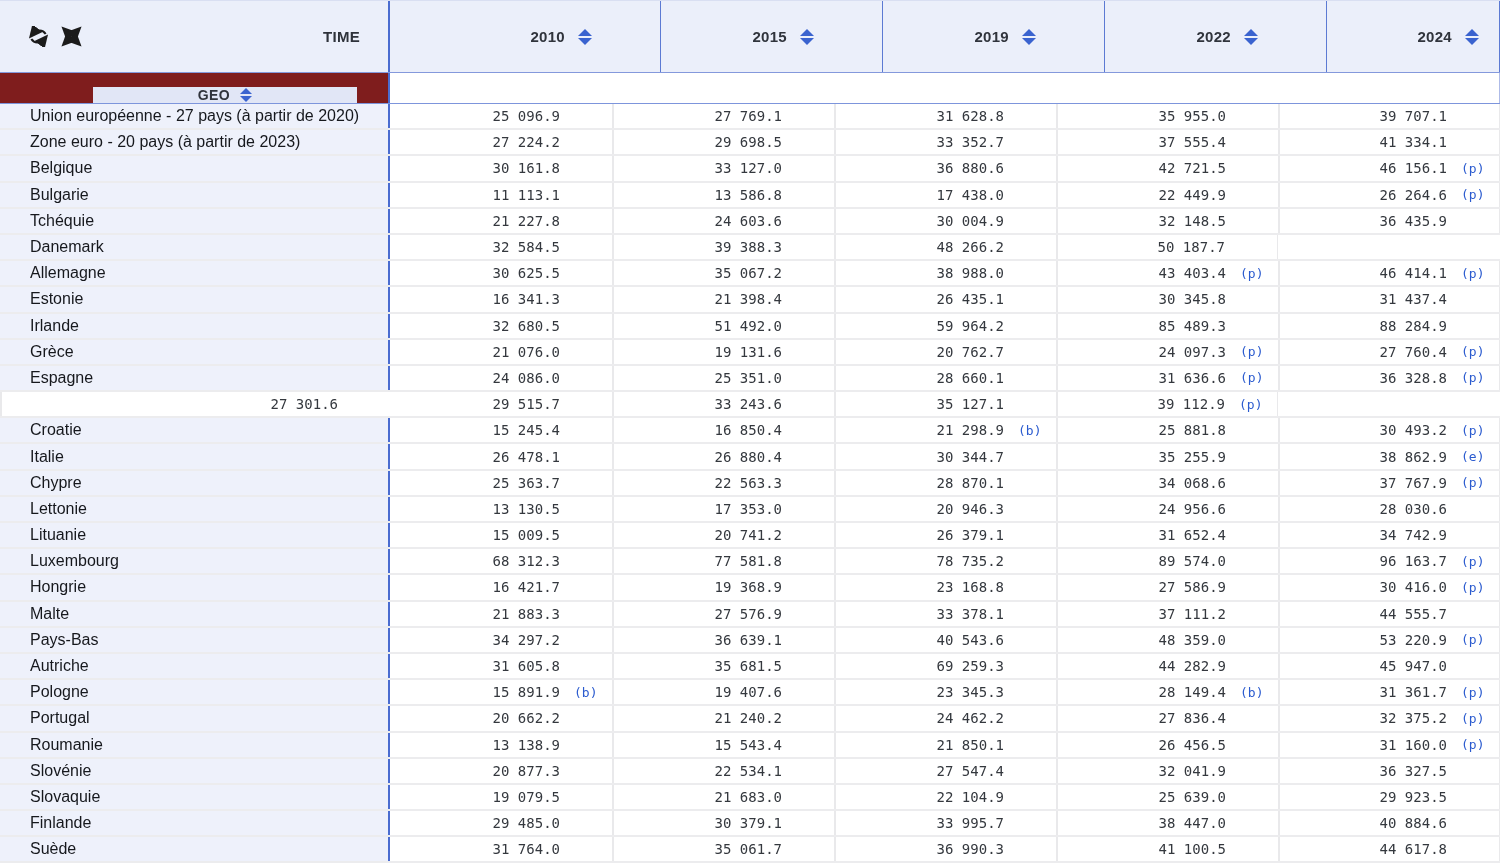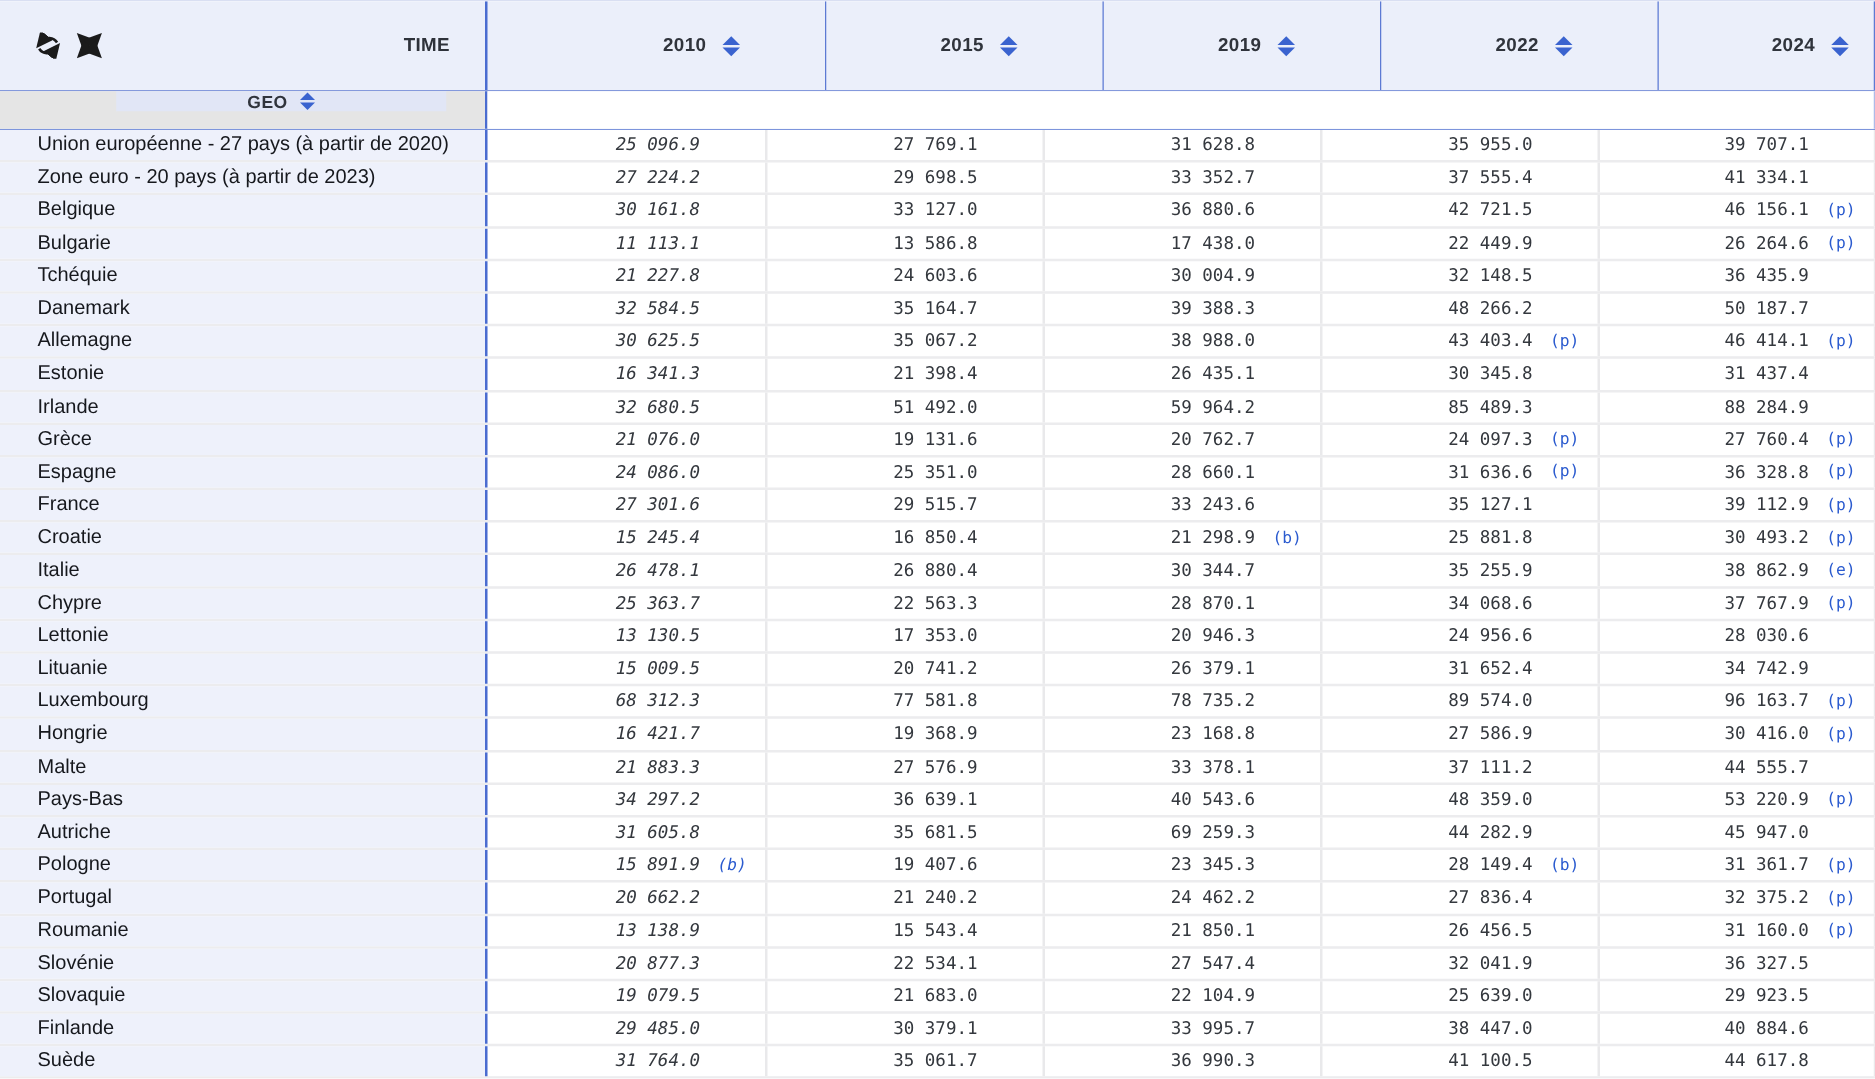--- a/index.html
+++ b/index.html
@@ -32,21 +32,21 @@
   .sort{display:inline-flex;flex-direction:column;gap:2px;cursor:pointer;}
   .sort .tri-up{width:0;height:0;border-left:7px solid transparent;border-right:7px solid transparent;border-bottom:7px solid #3a63cf;}
   .sort .tri-dn{width:0;height:0;border-left:7px solid transparent;border-right:7px solid transparent;border-top:7px solid #3a63cf;}
   .sort.small .tri-up{border-left-width:6px;border-right-width:6px;border-bottom-width:6px;}
   .sort.small .tri-dn{border-left-width:6px;border-right-width:6px;border-top-width:6px;}
   
   .sub{
     display:grid;grid-template-columns:390px 1110px;height:30px;
     border-bottom:1px solid #7d95dc;
   }
-  .sub-left{background:#e5e5e5;border-right:2px solid #4a6cd0;box-sizing:border-box;display:flex;align-items:flex-start;}
+  .sub-left{background:#7f1d1d;border-right:2px solid #4a6cd0;box-sizing:border-box;display:flex;align-items:flex-end;}
   .geo-chip{
     margin-left:93px;width:264px;background:#e1e6f6;
     display:flex;align-items:center;justify-content:center;gap:10px;cursor:pointer;
   }
   .geo-text{font-size:14px;font-weight:700;color:#30343c;letter-spacing:.4px;}
   .sub-right{background:#fff;border-right:1px solid #aebbe8;}
   
   .tbody{}
   .row{
     display:grid;grid-template-columns:390px repeat(5,222px);
@@ -55,21 +55,21 @@
   .geo-cell{
     background:#eef1fb;border-right:2px solid #4a6cd0;box-sizing:border-box;
     display:flex;align-items:center;padding-left:30px;
     font-size:16px;color:#16181d;white-space:nowrap;overflow:hidden;
   }
   .val-cell{
     display:flex;align-items:center;justify-content:flex-end;
     border-left:2px solid #e9e9eb;box-sizing:border-box;
     font-family:"DejaVu Sans Mono",monospace;font-size:14px;color:#34383e;white-space:pre;
   }
-  .row .val-cell:nth-child(2){border-left:none;font-style:italic;}
+  .row .val-cell:nth-child(2){border-left:none;}
   .row .val-cell:last-child{border-right:1px solid #e9e9eb;}
   .num{text-align:right;}
   .flag{
     width:52px;box-sizing:border-box;padding-left:14px;
     font-family:"DejaVu Sans Mono",monospace;font-size:13px;color:#2b5bcf;
   }
 </style>
 </head>
 <body>
 
@@ -253,23 +253,20 @@
     </div>
   </div>
       <div class="row">
     <div class="geo-cell">
       <span>Danemark</span>
     </div>
     <div class="val-cell">
       <span class="num">32 584.5</span><span class="flag"></span>
     </div>
     <div class="val-cell">
-      <span class="num">35 164.7</span><span class="flag"></span>
-    </div>
-    <div class="val-cell">
       <span class="num">39 388.3</span><span class="flag"></span>
     </div>
     <div class="val-cell">
       <span class="num">48 266.2</span><span class="flag"></span>
     </div>
     <div class="val-cell">
       <span class="num">50 187.7</span><span class="flag"></span>
     </div>
   </div>
       <div class="row">
@@ -366,23 +363,20 @@
       <span class="num">28 660.1</span><span class="flag"></span>
     </div>
     <div class="val-cell">
       <span class="num">31 636.6</span><span class="flag">(p)</span>
     </div>
     <div class="val-cell">
       <span class="num">36 328.8</span><span class="flag">(p)</span>
     </div>
   </div>
       <div class="row">
-    <div class="geo-cell">
-      <span>France</span>
-    </div>
     <div class="val-cell">
       <span class="num">27 301.6</span><span class="flag"></span>
     </div>
     <div class="val-cell">
       <span class="num">29 515.7</span><span class="flag"></span>
     </div>
     <div class="val-cell">
       <span class="num">33 243.6</span><span class="flag"></span>
     </div>
     <div class="val-cell">

